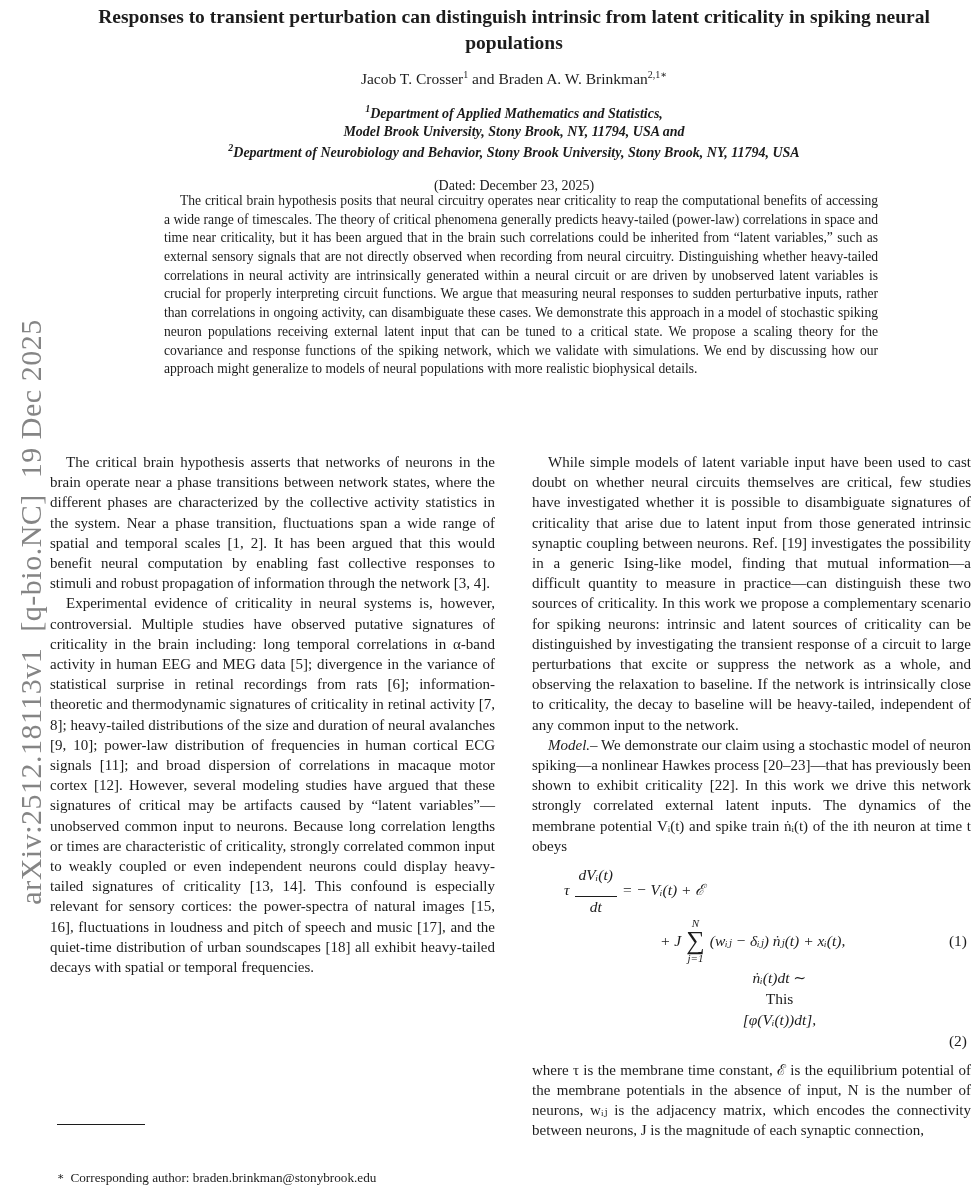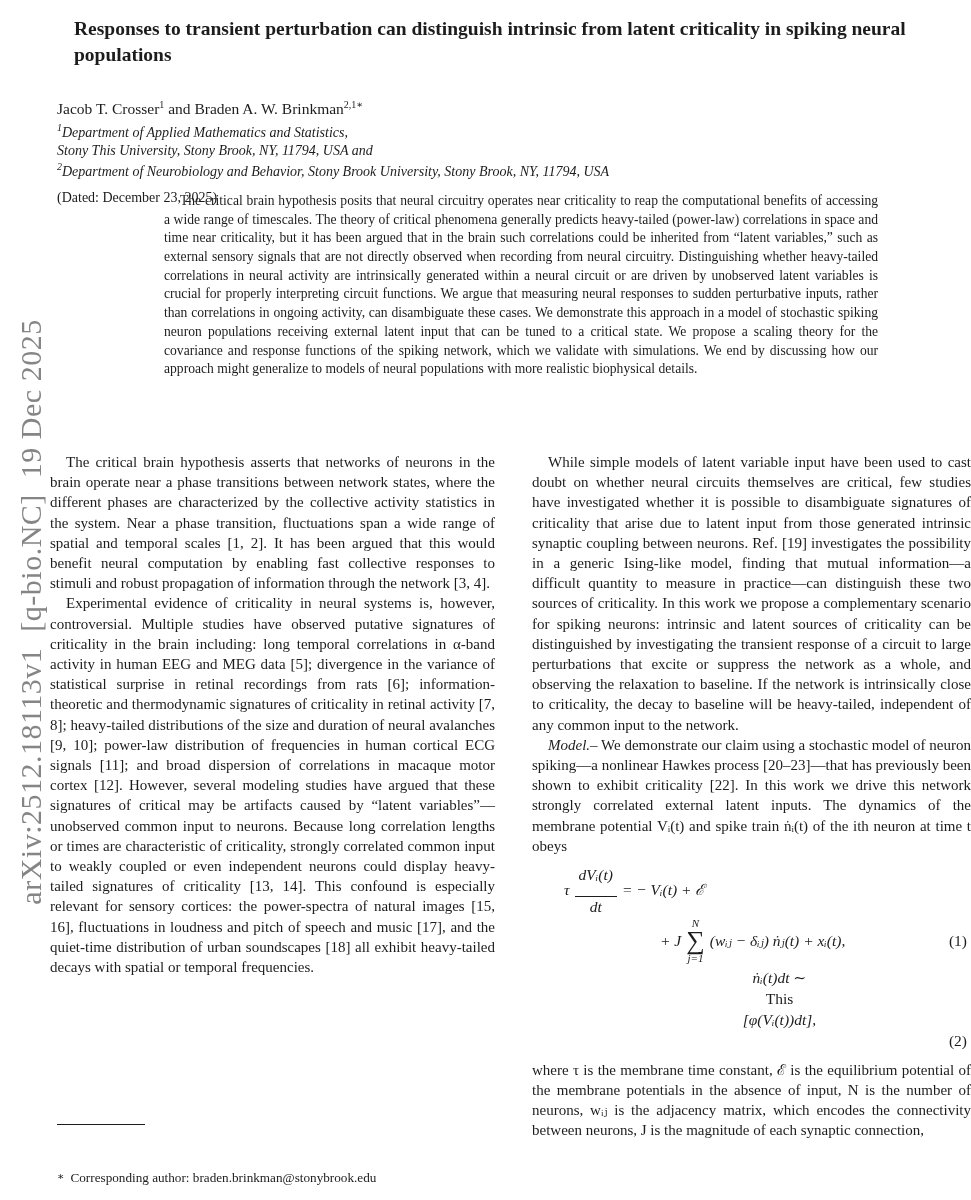--- a/index.html
+++ b/index.html
@@ -17,29 +17,29 @@
     position:absolute;
     left:31px; top:612px;
     transform:translate(-50%,-50%) rotate(-90deg);
     transform-origin:center center;
     white-space:pre;
     font-size:30px;
     color:#858585;
     letter-spacing:0.5px;
   }
   
-  .header { position:absolute; top:16px; left:57px; width:914px; text-align:left; }
+  .header { position:absolute; top:4px; left:57px; width:914px; text-align:center; }
   .paper-title {
     font-size:19.5px; font-weight:bold; line-height:1.32;
     width:880px; margin:0 auto;
   }
-  .authors { margin-top:32px; font-size:15.5px; }
+  .authors { margin-top:14px; font-size:15.5px; }
   .authors sup, .affil sup { font-size:10px; }
-  .affils { margin-top:2px; font-style:italic; font-size:14px; line-height:1.32; }
-  .date-line { margin-top:9px; font-size:14px; }
+  .affils { margin-top:13px; font-style:italic; font-size:14px; line-height:1.32;font-weight:bold; }
+  .date-line { margin-top:16px; font-size:14px; }
   
   .abstract {
     position:absolute; top:192px; left:164px; width:714px;
     font-size:13.6px; line-height:1.375; text-align:justify;
     text-indent:16px;
   }
   
   .col {
     position:absolute; top:452px;
     font-size:15px; line-height:1.347; text-align:justify;
@@ -75,21 +75,21 @@
 
   <div class="arxiv-stamp">arXiv:2512.18113v1  [q-bio.NC]  19 Dec 2025</div>
 
   <div class="header">
     <div class="paper-title">Responses to transient perturbation can distinguish intrinsic from latent criticality in spiking neural populations</div>
     <div class="authors">
       <span>Jacob T. Crosser</span><sup>1</sup><span> and </span><span>Braden A. W. Brinkman</span><sup>2,1∗</sup>
     </div>
     <div class="affils">
       <div class="affil"><sup>1</sup><span>Department of Applied Mathematics and Statistics,</span></div>
-      <div class="affil"><span>Stony This University, Stony Brook, NY, 11794, USA and</span></div>
+      <div class="affil"><span>Model Brook University, Stony Brook, NY, 11794, USA and</span></div>
       <div class="affil"><sup>2</sup><span>Department of Neurobiology and Behavior, Stony Brook University, Stony Brook, NY, 11794, USA</span></div>
     </div>
     <div class="date-line">(Dated: December 23, 2025)</div>
   </div>
 
   <div class="abstract">The critical brain hypothesis posits that neural circuitry operates near criticality to reap the computational benefits of accessing a wide range of timescales. The theory of critical phenomena generally predicts heavy-tailed (power-law) correlations in space and time near criticality, but it has been argued that in the brain such correlations could be inherited from “latent variables,” such as external sensory signals that are not directly observed when recording from neural circuitry. Distinguishing whether heavy-tailed correlations in neural activity are intrinsically generated within a neural circuit or are driven by unobserved latent variables is crucial for properly interpreting circuit functions. We argue that measuring neural responses to sudden perturbative inputs, rather than correlations in ongoing activity, can disambiguate these cases. We demonstrate this approach in a model of stochastic spiking neuron populations receiving external latent input that can be tuned to a critical state. We propose a scaling theory for the covariance and response functions of the spiking network, which we validate with simulations. We end by discussing how our approach might generalize to models of neural populations with more realistic biophysical details.</div>
 
   <div class="col col-left">
     <p class="para">The critical brain hypothesis asserts that networks of neurons in the brain operate near a phase transitions between network states, where the different phases are characterized by the collective activity statistics in the system. Near a phase transition, fluctuations span a wide range of spatial and temporal scales [1, 2]. It has been argued that this would benefit neural computation by enabling fast collective responses to stimuli and robust propagation of information through the network [3, 4].</p>
     <p class="para">Experimental evidence of criticality in neural systems is, however, controversial. Multiple studies have observed putative signatures of criticality in the brain including: long temporal correlations in α-band activity in human EEG and MEG data [5]; divergence in the variance of statistical surprise in retinal recordings from rats [6]; information-theoretic and thermodynamic signatures of criticality in retinal activity [7, 8]; heavy-tailed distributions of the size and duration of neural avalanches [9, 10]; power-law distribution of frequencies in human cortical ECG signals [11]; and broad dispersion of correlations in macaque motor cortex [12]. However, several modeling studies have argued that these signatures of critical may be artifacts caused by “latent variables”—unobserved common input to neurons. Because long correlation lengths or times are characteristic of criticality, strongly correlated common input to weakly coupled or even independent neurons could display heavy-tailed signatures of criticality [13, 14]. This confound is especially relevant for sensory cortices: the power-spectra of natural images [15, 16], fluctuations in loudness and pitch of speech and music [17], and the quiet-time distribution of urban soundscapes [18] all exhibit heavy-tailed decays with spatial or temporal frequencies.</p>

